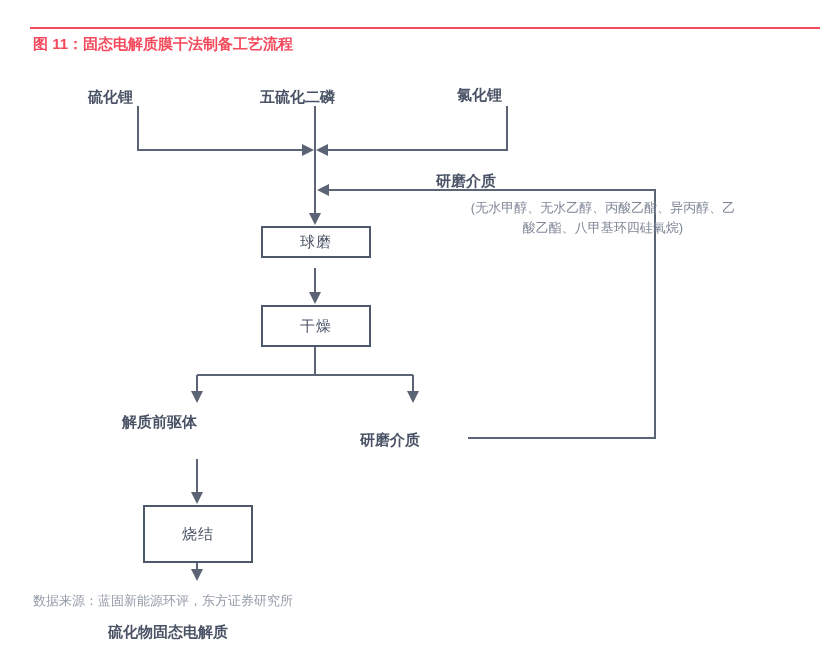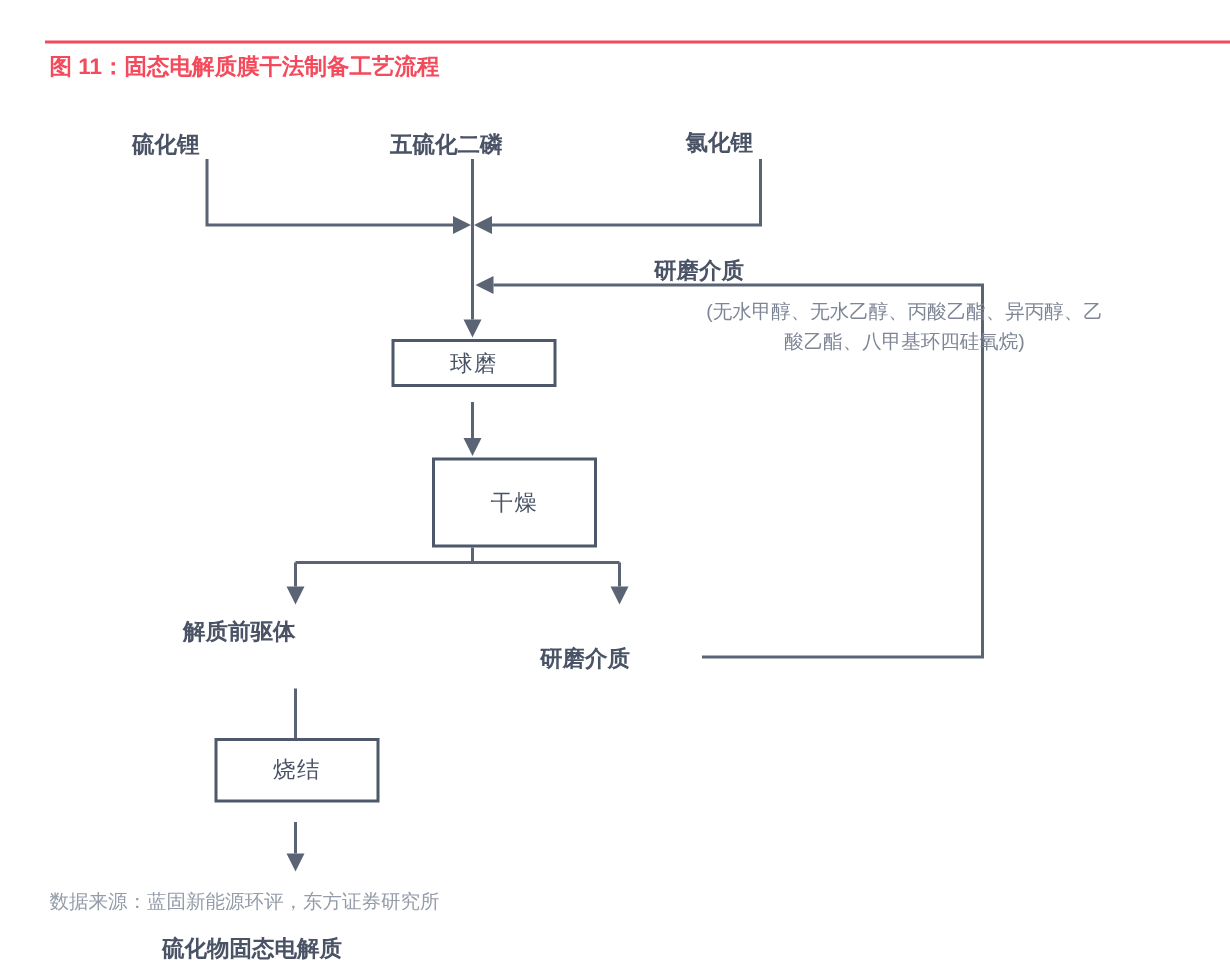--- a/index.html
+++ b/index.html
@@ -108,22 +108,22 @@
   <div class="node-label" style="left:457px; top:87px; width:100px;font-family:Liberation Mono, monospace;">氯化锂</div>
 
   <div class="node-label" style="left:436px; top:171px; width:120px;">研磨介质</div>
 
   <div class="note-text">
     <div>(无水甲醇、无水乙醇、丙酸乙酯、异丙醇、乙</div>
     <div>酸乙酯、八甲基环四硅氧烷)</div>
   </div>
 
   <div class="flow-box" style="left:261px; top:226px; height:32px;">球磨</div>
-  <div class="flow-box" style="left:261px; top:305px; height:60px;margin-left:27px;">干燥</div>
-  <div class="flow-box" style="left:143px; top:492px; height:43px;">烧结</div>
+  <div class="flow-box" style="left:261px; top:305px; height:42px;">干燥</div>
+  <div class="flow-box" style="left:143px; top:505px; height:58px;">烧结</div>
 
   <div class="node-label" style="left:122px; top:412px; width:150px;">
     <div>解质前驱体</div>
   </div>
   <div class="node-label" style="left:360px; top:430px; width:120px;">研磨介质</div>
 
   <div class="node-label" style="left:108px; top:624px; width:190px;font-family:Liberation Mono, monospace;">硫化物固态电解质</div>
 
   <div class="source-text">数据来源：蓝固新能源环评，东方证券研究所</div>
 

